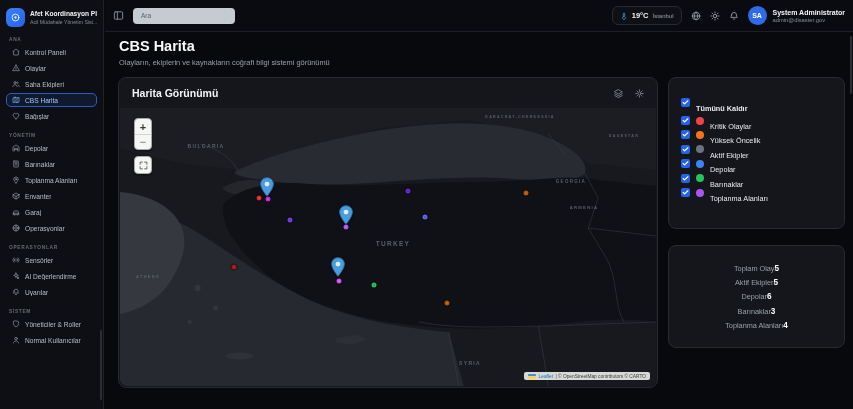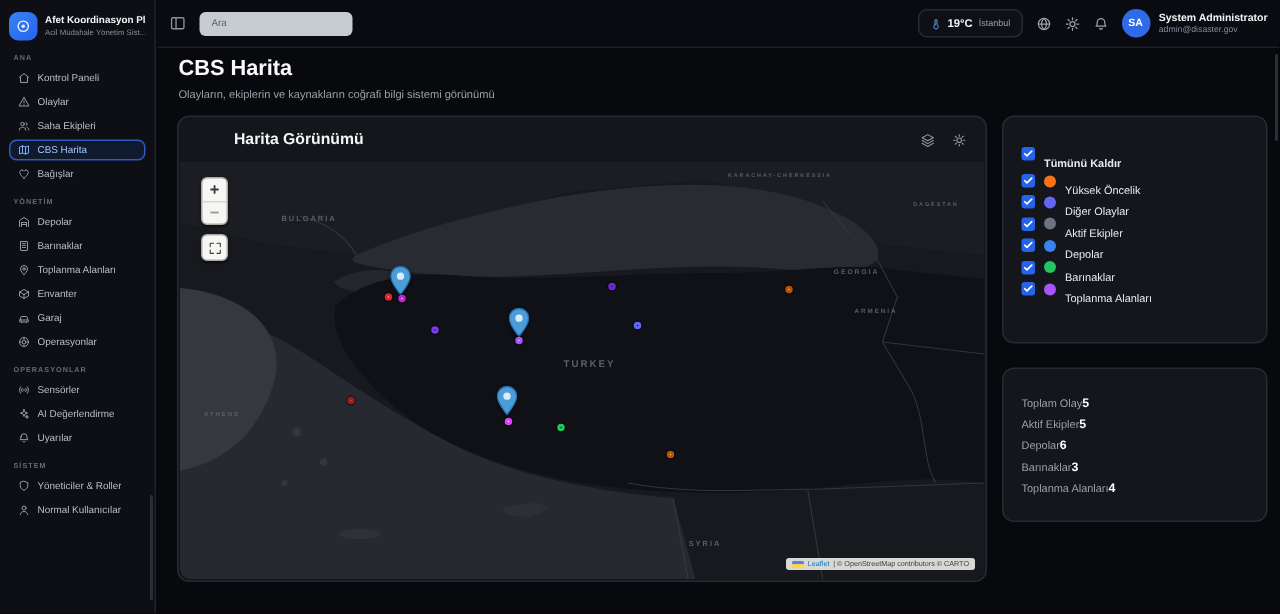--- a/index.html
+++ b/index.html
@@ -75,21 +75,21 @@
   .uname { font-size: 7px; font-weight: bold; color: #f3f4f6; white-space: nowrap; }
   .uemail { font-size: 5.8px; color: #858c97; margin-top: 1px; }
   .page-scroll { position: absolute; right: 1px; top: 36px; width: 2px; height: 58px; background: #2b2e36; border-radius: 2px; }
 
   
   .page-title { position: absolute; left: 119px; top: 38px; font-size: 14.5px; font-weight: bold; color: #fafafa; }
   .page-sub { position: absolute; left: 119px; top: 58px; font-size: 7.4px; color: #99a0aa; }
 
   
   .card { position: absolute; background: #14161c; border: 1px solid #262a32; border-radius: 8px; }
-  .map-card { left: 118px; top: 77px; width: 540px; height: 311px; padding-left: 24px; }
+  .map-card { left: 118px; top: 77px; width: 540px; height: 311px; }
   .map-head { height: 30px; display: flex; align-items: center; justify-content: space-between; padding: 0 13px; }
   .map-title { font-size: 10.5px; font-weight: bold; color: #f3f4f6; }
   .map-head-icons { display: flex; gap: 12px; }
   .map-head-icons .icon { width: 9px; height: 9px; color: #8f959f; cursor: pointer; }
 
   .map { position: absolute; left: 1px; right: 1px; top: 30px; bottom: 1px; border-radius: 0 0 7px 7px; overflow: hidden; background: #17191e; }
   .map svg.terrain { position: absolute; inset: 0; width: 100%; height: 100%; }
   .mlabel { position: absolute; transform: translate(-50%,-50%); color: #5a5f68; font-weight: bold; letter-spacing: 1.3px; white-space: nowrap; }
 
   .zoomctl {
@@ -130,21 +130,21 @@
   .leg-toggle { margin-top: 7px; margin-bottom: 4px; }
   .cb { width: 9px; height: 9px; background: #2563eb; border-radius: 2px; display: flex; align-items: center; justify-content: center; flex: 0 0 9px; }
   .cb svg { width: 7px; height: 7px; }
   .ldot { width: 8px; height: 8px; border-radius: 50%; flex: 0 0 8px; }
   .leg-label { font-size: 7.3px; color: #e8eaee; white-space: nowrap; margin-top: 12px; }
   .leg-label.strong { font-weight: bold; }
 
   
   .stats-card { left: 668px; top: 245px; width: 177px; height: 103px; padding: 10px 12px; }
   .stat-rows { margin-top: 5px; }
-  .stat-row { display: flex; align-items: center; justify-content: flex-start; height: 14.4px; }
+  .stat-row { display: flex; align-items: center; justify-content: center; height: 14.4px; }
   .stat-label { font-size: 7.3px; color: #99a0aa; }
   .stat-value { font-size: 8.2px; font-weight: bold; color: #ffffff; }
 </style>
 </head>
 <body>
 
 <aside class="sidebar">
   <div class="brand">
     <div class="logo">
       <span class="icon">
@@ -482,31 +482,31 @@
       </span>
     <span class="leg-label strong">Tümünü Kaldır</span>
   </div>
   <div id="legend-items">
       <div class="leg-row">
         <span class="cb">
           <svg viewBox="0 0 24 24" fill="none" stroke="#fff" stroke-width="4" stroke-linecap="round" stroke-linejoin="round">
             <polyline points="20 6 9 17 4 12"></polyline>
           </svg>
         </span>
-        <span class="ldot" style="background:#f97316"></span>
-        <span class="leg-label">Yüksek Öncelik</span>
+        <span class="ldot" style="background:#ef4444"></span>
+        <span class="leg-label">Kritik Olaylar</span>
       </div>
       <div class="leg-row">
         <span class="cb">
           <svg viewBox="0 0 24 24" fill="none" stroke="#fff" stroke-width="4" stroke-linecap="round" stroke-linejoin="round">
             <polyline points="20 6 9 17 4 12"></polyline>
           </svg>
         </span>
-        <span class="ldot" style="background:#6366f1"></span>
-        <span class="leg-label">Diğer Olaylar</span>
+        <span class="ldot" style="background:#f97316"></span>
+        <span class="leg-label">Yüksek Öncelik</span>
       </div>
       <div class="leg-row">
         <span class="cb">
           <svg viewBox="0 0 24 24" fill="none" stroke="#fff" stroke-width="4" stroke-linecap="round" stroke-linejoin="round">
             <polyline points="20 6 9 17 4 12"></polyline>
           </svg>
         </span>
         <span class="ldot" style="background:#6b7280"></span>
         <span class="leg-label">Aktif Ekipler</span>
       </div>

